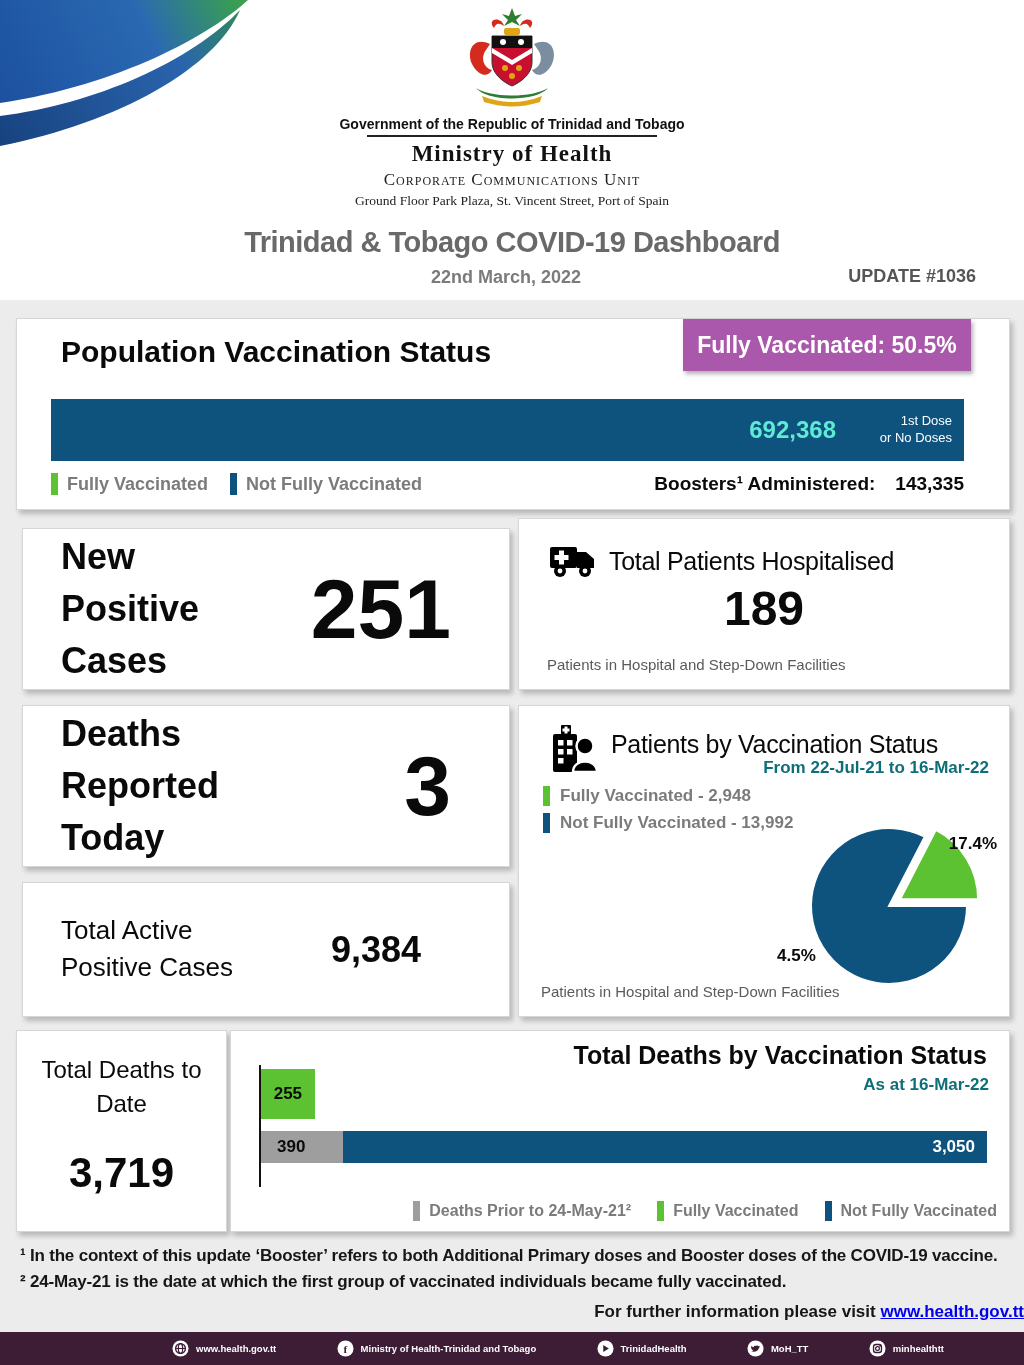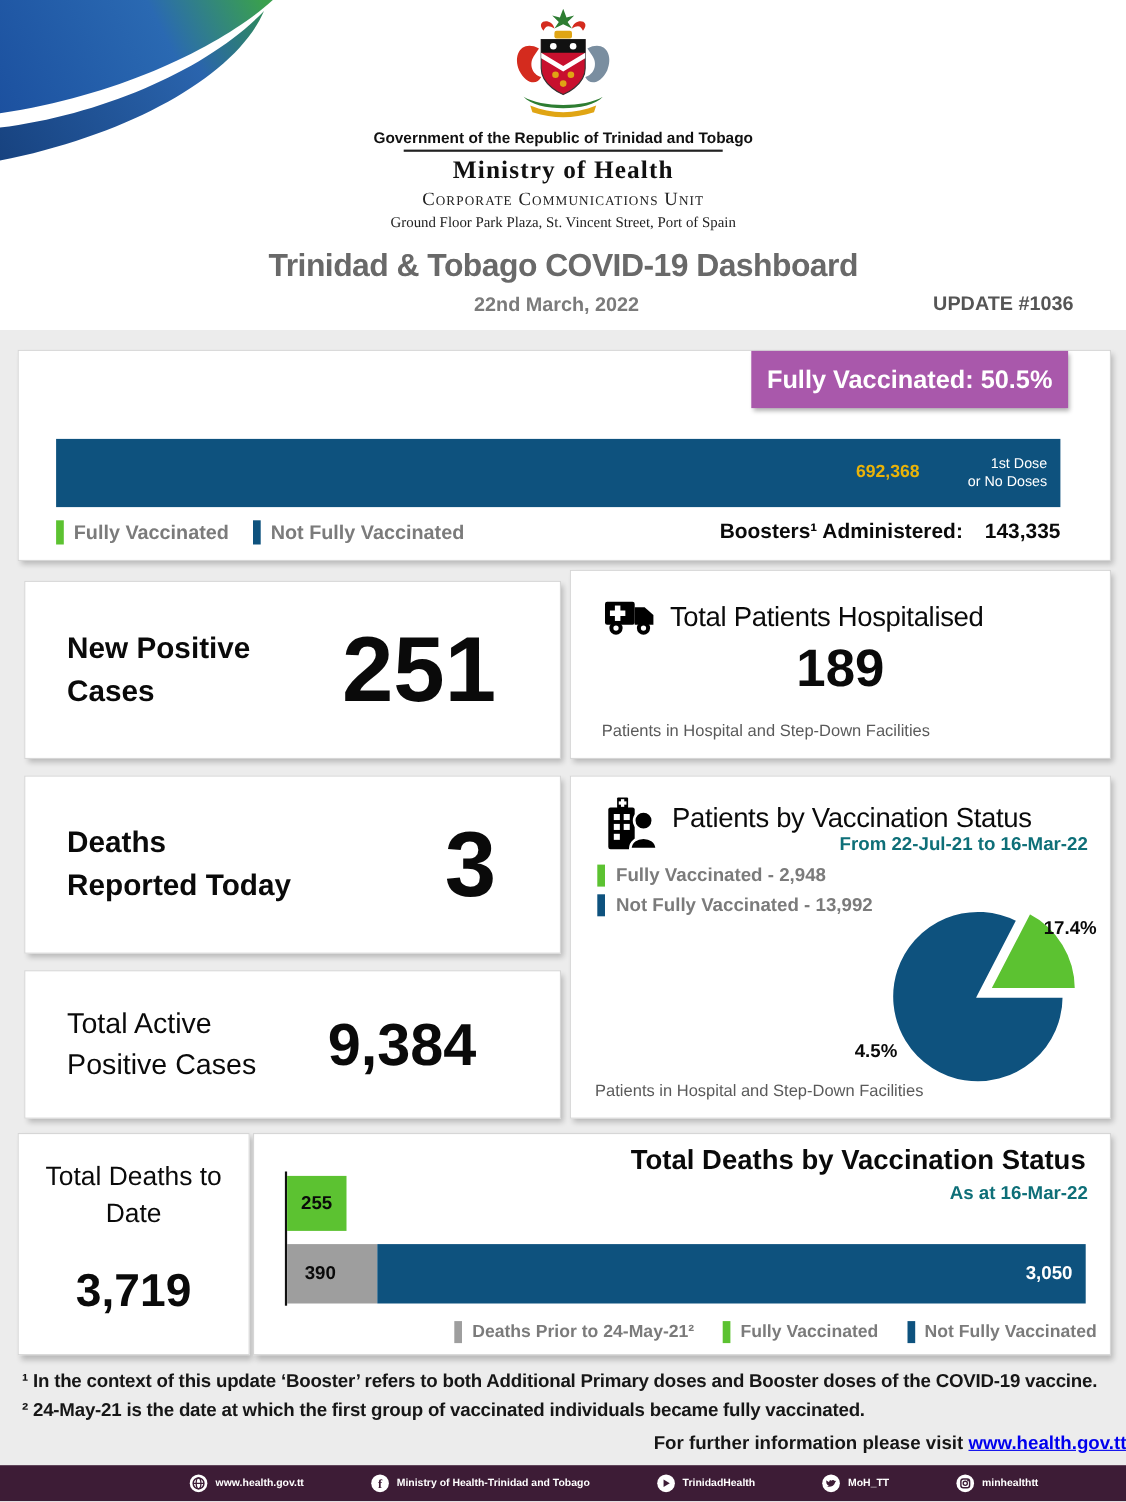--- a/index.html
+++ b/index.html
@@ -24,44 +24,44 @@
   #popcard{left:16px;top:318px;width:992px;height:190px;}
   .pop-title{position:absolute;left:44px;top:16px;font-size:30px;font-weight:700;color:#0a0a0a;}
   .pop-badge{position:absolute;top:0;right:38px;width:288px;height:52px;background:#A958AB;
              color:#fff;font-size:23px;font-weight:700;display:flex;align-items:center;justify-content:center;
              box-shadow:2px 3px 4px rgba(0,0,0,.3);}
   .popbar{position:absolute;left:34px;right:45px;top:80px;height:62px;display:flex;}
   .popbar .seg-g{background:#5CC231;display:flex;align-items:center;padding-left:14px;
                  font-size:20px;font-weight:700;color:#0a0a0a;box-sizing:border-box;}
   .popbar .seg-b{background:#0E527E;flex:1;position:relative;}
   .seg-b .v{position:absolute;right:128px;top:50%;transform:translateY(-50%);
-            color:#eab308;font-size:16px;font-weight:700;}
+            color:#5eead4;font-size:24px;font-weight:700;}
   .seg-b .note{position:absolute;right:12px;top:50%;transform:translateY(-50%);
                color:#fff;font-size:13px;text-align:right;line-height:1.3;}
   .pop-legend{position:absolute;left:34px;right:45px;top:154px;display:flex;align-items:center;}
   .lg-item{display:flex;align-items:center;margin-right:22px;}
   .lg-mark{width:7px;height:22px;margin-right:9px;}
   .lg-txt{font-size:18px;font-weight:700;color:#7b7b7b;}
   .boosters{margin-left:auto;display:flex;align-items:center;}
   .boosters .bl{font-size:19px;font-weight:700;color:#0a0a0a;}
   .boosters .bv{font-size:19px;font-weight:700;color:#0a0a0a;margin-left:20px;}
   
   #card-new{left:22px;top:528px;width:486px;height:160px;}
   #card-hosp{left:518px;top:518px;width:490px;height:170px;}
   #card-deaths{left:22px;top:705px;width:486px;height:160px;}
   #card-patients{left:518px;top:705px;width:490px;height:310px;}
   #card-active{left:22px;top:882px;width:486px;height:133px;}
   #card-tdeaths{left:16px;top:1030px;width:209px;height:200px;}
   #card-dchart{left:230px;top:1030px;width:778px;height:200px;}
   .kpi-title{position:absolute;left:38px;top:50%;transform:translateY(-50%);width:215px;
-             font-size:27px;font-weight:700;color:#0a0a0a;line-height:1.45;}
+             font-size:36px;font-weight:700;color:#0a0a0a;line-height:1.45;}
   .kpi-title.light{font-weight:400;font-size:26px;}
   .kpi-value{position:absolute;right:58px;top:50%;transform:translateY(-50%);
              font-size:84px;font-weight:700;color:#0a0a0a;}
-  .kpi-value.mid{font-size:54px;right:76px;}
+  .kpi-value.mid{font-size:36px;right:88px;}
   .icon-head{position:absolute;left:30px;top:22px;}
   .head-txt{position:absolute;left:90px;top:28px;font-size:25px;font-weight:500;color:#0a0a0a;letter-spacing:-0.3px;}
   .big-center{position:absolute;left:0;right:0;top:62px;text-align:center;
               font-size:48px;font-weight:700;color:#0a0a0a;}
   .caption{position:absolute;left:28px;bottom:16px;font-size:15px;color:#5a5a5a;}
   
   #card-patients .head-txt{left:92px;top:24px;}
   .sub-teal{position:absolute;right:20px;font-size:17px;font-weight:700;color:#0E6F78;}
   #card-patients .sub-teal{top:52px;}
   .pv-legend{position:absolute;left:24px;top:80px;}
@@ -71,21 +71,21 @@
   #pie-svg{position:absolute;left:270px;top:100px;width:200px;height:200px;}
   .pie-lbl{position:absolute;font-size:17px;font-weight:700;color:#0a0a0a;}
   #pie-lbl-g{right:12px;top:128px;}
   #pie-lbl-b{left:258px;top:240px;}
   
   .dc-title{position:absolute;right:22px;top:10px;font-size:25px;font-weight:700;color:#0a0a0a;}
   #card-dchart .sub-teal{top:44px;}
   .dc-area{position:absolute;left:28px;top:34px;right:22px;height:122px;border-left:2px solid #111;}
   .dc-bar1{position:absolute;left:0;top:4px;height:50px;background:#5CC231;
            display:flex;align-items:center;justify-content:center;font-size:17px;font-weight:700;color:#0a0a0a;}
-  .dc-row2{position:absolute;left:0;right:0;top:66px;height:54px;display:flex;}
+  .dc-row2{position:absolute;left:0;right:0;top:66px;height:32px;display:flex;}
   .dc-gray{background:#9E9E9E;display:flex;align-items:center;padding-left:16px;
            font-size:17px;font-weight:700;color:#0a0a0a;box-sizing:border-box;}
   .dc-blue{background:#0E527E;display:flex;align-items:center;justify-content:flex-end;
            padding-right:12px;font-size:17px;font-weight:700;color:#fff;box-sizing:border-box;}
   .dc-legend{position:absolute;right:12px;bottom:10px;display:flex;align-items:center;}
   .dc-legend .lg-item{margin-right:0;margin-left:26px;}
   .dc-legend .lg-mark{width:7px;height:20px;}
   .dc-legend .lg-txt{font-size:16px;}
   
   .td-title{position:absolute;left:0;right:0;top:22px;text-align:center;
@@ -151,20 +151,21 @@
     <div class="hdr-rule"></div>
     <div class="ministry">Ministry of Health</div>
     <div class="ccu">Corporate Communications Unit</div>
     <div class="addr">Ground Floor Park Plaza, St. Vincent Street, Port of Spain</div>
   </div>
   <div class="dash-title">Trinidad &amp; Tobago COVID-19 Dashboard</div>
   <div class="dash-date">22nd March, 2022</div>
   <div class="dash-update">UPDATE #1036</div>
 
   <div class="card" id="popcard">
+    <div class="pop-title">Population Vaccination Status</div>
     <div class="pop-badge">Fully Vaccinated: 50.5%</div>
     <div class="popbar">
       <div class="seg-b">
         <span class="v">692,368</span>
         <span class="note">
           <span>1st Dose</span><br>
           <span>or No Doses</span>
         </span>
       </div>
     </div>

